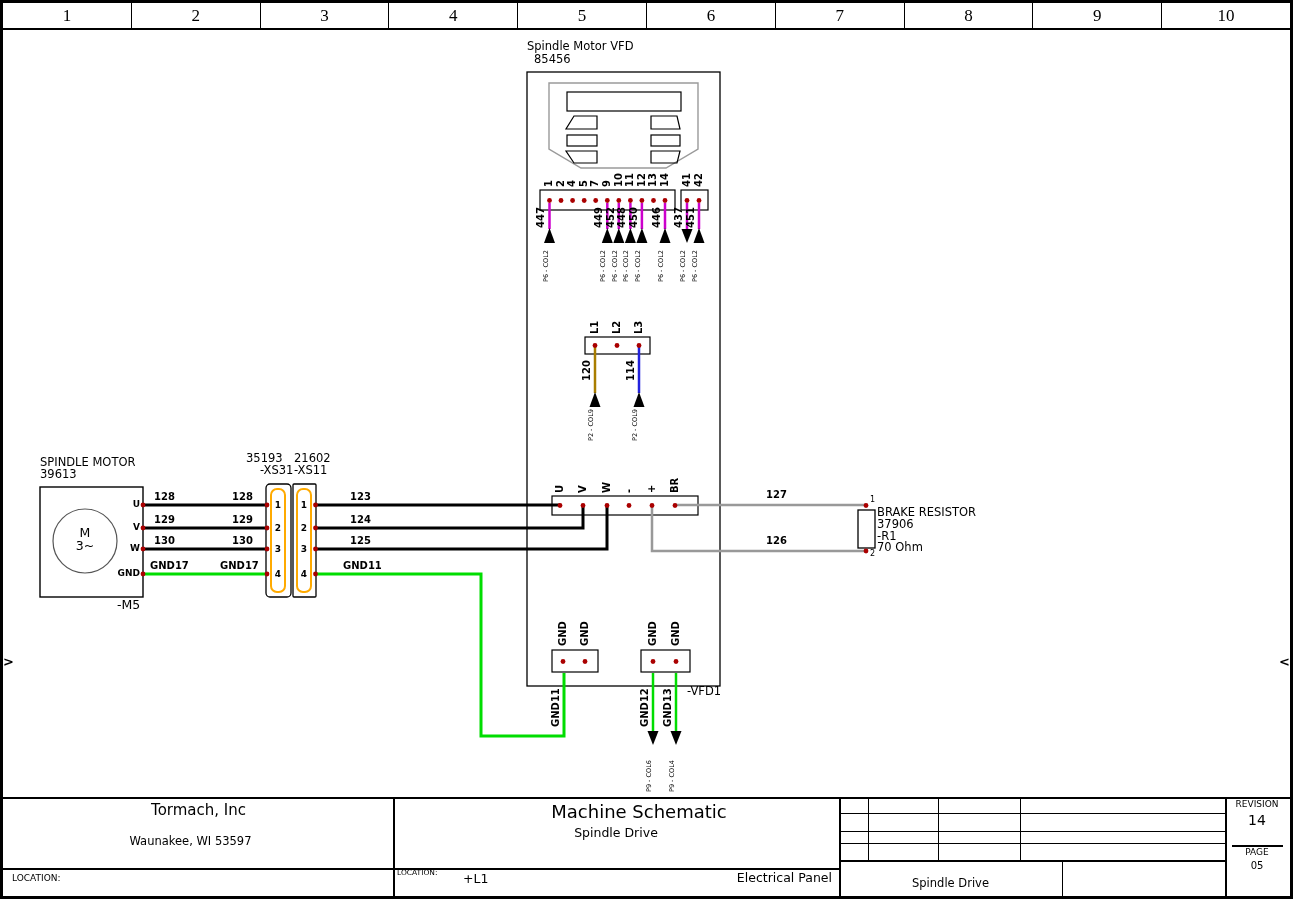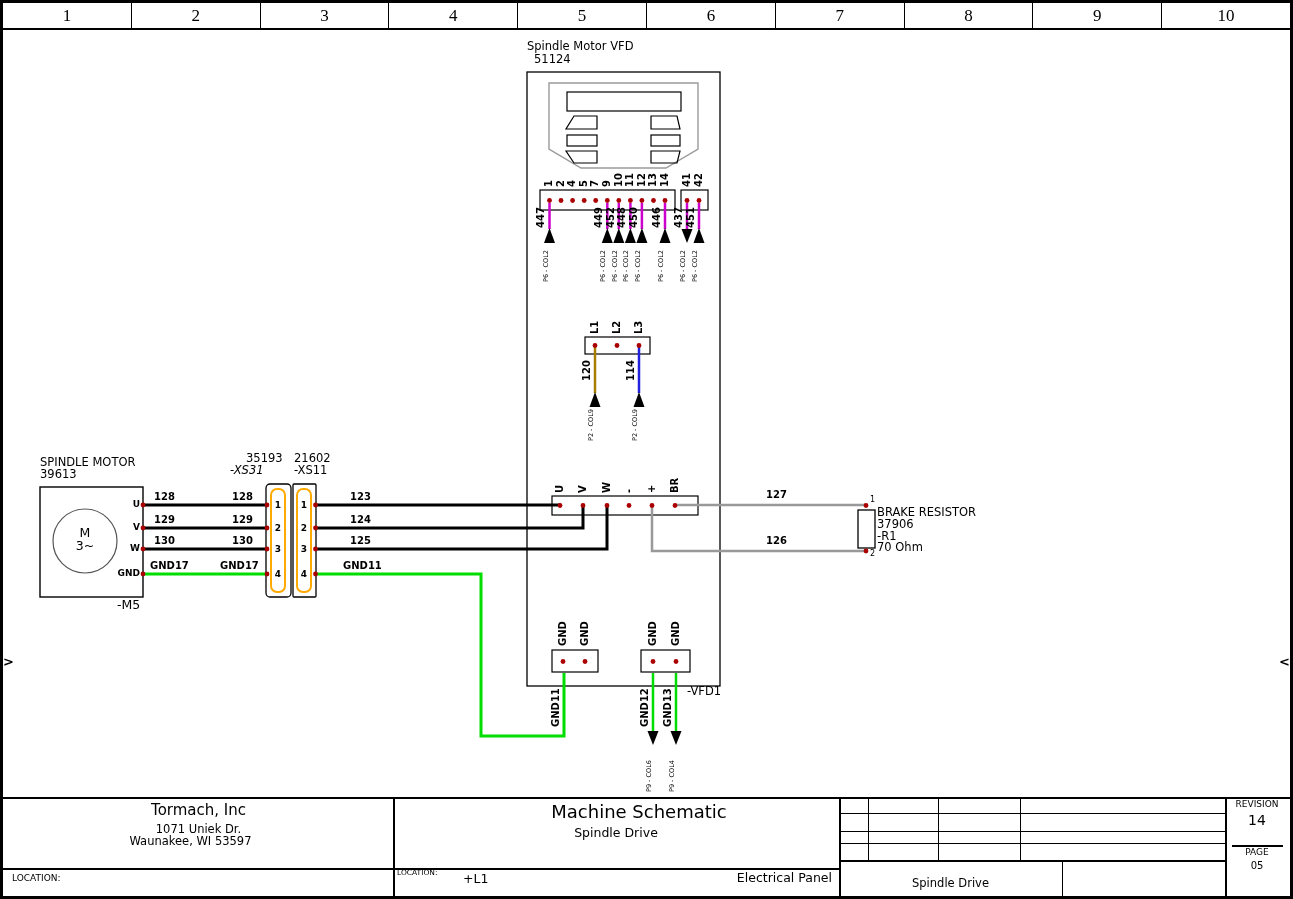--- a/index.html
+++ b/index.html
@@ -178,21 +178,21 @@
       <circle cx="315.5" cy="505" r="2.4"></circle>
         <circle cx="315.5" cy="528" r="2.4"></circle>
       <circle cx="315.5" cy="549" r="2.4"></circle>
         <circle cx="315.5" cy="574" r="2.4"></circle>
       <circle cx="866" cy="505.5" r="2.4"></circle>
         <circle cx="866" cy="551" r="2.4"></circle>
     </g>
   </svg>
 
   <div class="lbl txt f11" style="left:527px;top:40px;">Spindle Motor VFD</div>
-  <div class="lbl txt f11" style="left:534px;top:53px;">51124</div>
+  <div class="lbl txt f11" style="left:534px;top:53px;">85456</div>
   <div class="lbl txt f11" style="left:687px;top:685px;">-VFD1</div>
 
   <div class="lbl txt rot f10 b" style="left:543px;top:187px;">1</div>
   <div class="lbl txt rot f10 b" style="left:555px;top:187px;">2</div>
   <div class="lbl txt rot f10 b" style="left:566px;top:187px;">4</div>
   <div class="lbl txt rot f10 b" style="left:578px;top:187px;">5</div>
   <div class="lbl txt rot f10 b" style="left:589px;top:187px;">7</div>
   <div class="lbl txt rot f10 b" style="left:601px;top:187px;">9</div>
   <div class="lbl txt rot f10 b" style="left:613px;top:187px;">10</div>
   <div class="lbl txt rot f10 b" style="left:624px;top:187px;">11</div>
@@ -250,21 +250,21 @@
   <div class="lbl txt f11" style="left:40px;top:468px;">39613</div>
   <div class="lbl txt f12 ctr" style="left:60px;top:526px;width:50px;">M</div>
   <div class="lbl txt f12 ctr" style="left:60px;top:539px;width:50px;">3~</div>
   <div class="lbl txt f9 b rt" style="left:110px;top:499px;width:30px;">U</div>
   <div class="lbl txt f9 b rt" style="left:110px;top:522px;width:30px;">V</div>
   <div class="lbl txt f9 b rt" style="left:110px;top:543px;width:30px;">W</div>
   <div class="lbl txt f9 b rt" style="left:110px;top:568px;width:30px;">GND</div>
   <div class="lbl txt f12" style="left:117px;top:598px;">-M5</div>
 
   <div class="lbl txt f11" style="left:246px;top:452px;">35193</div>
-  <div class="lbl txt f11" style="left:230px;top:464px;font-style:italic;">-XS31</div>
+  <div class="lbl txt f11" style="left:260px;top:464px;">-XS31</div>
   <div class="lbl txt f11" style="left:294px;top:452px;">21602</div>
   <div class="lbl txt f11" style="left:294px;top:464px;">-XS11</div>
   <div class="lbl txt f9 b ctr" style="left:273px;top:500px;width:10px;">1</div>
   <div class="lbl txt f9 b ctr" style="left:273px;top:523px;width:10px;">2</div>
   <div class="lbl txt f9 b ctr" style="left:273px;top:544px;width:10px;">3</div>
   <div class="lbl txt f9 b ctr" style="left:273px;top:569px;width:10px;">4</div>
   <div class="lbl txt f9 b ctr" style="left:299px;top:500px;width:10px;">1</div>
   <div class="lbl txt f9 b ctr" style="left:299px;top:523px;width:10px;">2</div>
   <div class="lbl txt f9 b ctr" style="left:299px;top:544px;width:10px;">3</div>
   <div class="lbl txt f9 b ctr" style="left:299px;top:569px;width:10px;">4</div>
@@ -301,21 +301,20 @@
   <div class="hline" style="left:839px;width:386px;top:831px;height:1px;"></div>
   <div class="hline" style="left:839px;width:386px;top:843px;height:1px;"></div>
   <div class="hline" style="left:839px;width:386px;top:860px;height:1.5px;"></div>
   <div class="vline" style="left:868px;top:797px;height:63px;width:1px;"></div>
   <div class="vline" style="left:938px;top:797px;height:63px;width:1px;"></div>
   <div class="vline" style="left:1020px;top:797px;height:63px;width:1px;"></div>
   <div class="vline" style="left:1062px;top:860px;height:36px;width:1px;"></div>
   <div class="hline" style="left:1232px;width:51px;top:845px;height:1.5px;"></div>
 
   <div class="lbl txt ctr" style="left:4px;top:802px;width:389px;font-size:15px;">Tormach, Inc</div>
-  <div class="lbl txt ctr f11" style="left:4px;top:823px;width:389px;">1071 Uniek Dr.</div>
   <div class="lbl txt ctr f11" style="left:4px;top:835px;width:373px;">Waunakee, WI 53597</div>
   <div class="lbl txt f9" style="left:12px;top:873px;">LOCATION:</div>
 
   <div class="lbl txt ctr" style="left:393px;top:802px;width:492px;font-size:18px;">Machine Schematic</div>
   <div class="lbl txt ctr f12" style="left:393px;top:826px;width:446px;">Spindle Drive</div>
   <div class="lbl txt" style="left:397px;top:869px;font-size:7.5px;">LOCATION:</div>
   <div class="lbl txt f12" style="left:463px;top:872px;">+L1</div>
   <div class="lbl txt f12 rt" style="left:600px;top:871px;width:232px;">Electrical Panel</div>
 
   <div class="lbl txt ctr f11" style="left:839px;top:877px;width:223px;">Spindle Drive</div>

